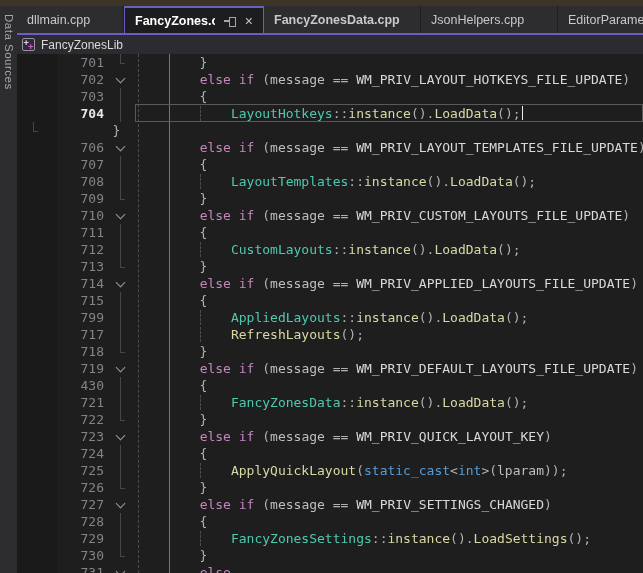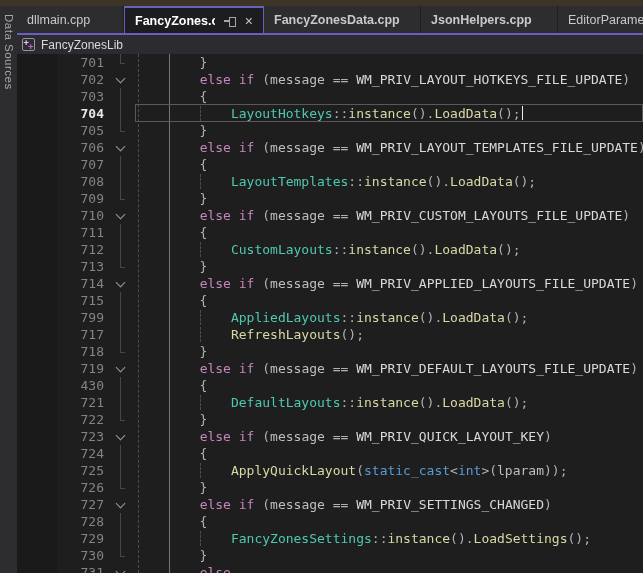--- a/index.html
+++ b/index.html
@@ -78,21 +78,21 @@
           <span class="lbl">dllmain.cpp</span>
         </div>
         <div class="tab active" style="width: 140px;">
           <span class="lbl">FancyZones.cpp</span>
           <span class="pin"></span>
           <span class="close">×</span>
         </div>
         <div class="tab" style="width: 157px; font-weight: bold;">
           <span class="lbl">FancyZonesData.cpp</span>
         </div>
-        <div class="tab" style="width: 137px; font-weight: bold;">
+        <div class="tab" style="width: 137px;">
           <span class="lbl">JsonHelpers.cpp</span>
         </div>
         <div class="tab" style="width: 110px;">
           <span class="lbl">EditorParamete</span>
         </div>
       </div>
 
     <div class="breadcrumb">
       <span class="bc-icon">
           <i class="p1">+</i>
@@ -103,37 +103,37 @@
 
     <div class="editor">
       <div class="margin-stripe"></div>
       <div class="guide g1"></div>
       <div class="guide g2"></div>
       <div class="rows">
           <div class="row"><div class="num">701</div><div class="fold"><span class="fend"></span></div><div class="code"><span class="tk-o">        }</span></div></div>
           <div class="row"><div class="num">702</div><div class="fold"><span class="chev"></span></div><div class="code"><span class="tk-o">        </span><span class="tk-k">else</span><span class="tk-o"> </span><span class="tk-k">if</span><span class="tk-o"> (</span><span class="tk-p">message</span><span class="tk-o"> == </span><span class="tk-m">WM_PRIV_LAYOUT_HOTKEYS_FILE_UPDATE</span><span class="tk-o">)</span></div></div>
           <div class="row"><div class="num">703</div><div class="fold"><span class="fline"></span></div><div class="code"><span class="tk-o">        {</span></div></div>
           <div class="row"><div class="num cur">704</div><div class="fold"><span class="fline"></span></div><div class="code"><span class="tk-o">            </span><span class="tk-t tk-u">LayoutHotkeys</span><span class="tk-o tk-u">::</span><span class="tk-f tk-u">instance</span><span class="tk-o tk-u">()</span><span class="tk-o">.</span><span class="tk-f">LoadData</span><span class="tk-o">();</span><span class="caret"></span></div><span class="g3"></span><div class="cur-box"></div></div>
-          <div class="row"><div class="num">705</div><div class="fold"><span class="fend"></span></div><div class="code"><span class="tk-o">        }</span></div></div>
+          <div class="row"><div class="fold"><span class="fend"></span></div><div class="code"><span class="tk-o">        }</span></div></div>
           <div class="row"><div class="num">706</div><div class="fold"><span class="chev"></span></div><div class="code"><span class="tk-o">        </span><span class="tk-k">else</span><span class="tk-o"> </span><span class="tk-k">if</span><span class="tk-o"> (</span><span class="tk-p">message</span><span class="tk-o"> == </span><span class="tk-m">WM_PRIV_LAYOUT_TEMPLATES_FILE_UPDATE</span><span class="tk-o">)</span></div></div>
           <div class="row"><div class="num">707</div><div class="fold"><span class="fline"></span></div><div class="code"><span class="tk-o">        {</span></div></div>
           <div class="row"><div class="num">708</div><div class="fold"><span class="fline"></span></div><div class="code"><span class="tk-o">            </span><span class="tk-t">LayoutTemplates</span><span class="tk-o">::</span><span class="tk-f">instance</span><span class="tk-o">().</span><span class="tk-f">LoadData</span><span class="tk-o">();</span></div><span class="g3"></span></div>
           <div class="row"><div class="num">709</div><div class="fold"><span class="fend"></span></div><div class="code"><span class="tk-o">        }</span></div></div>
           <div class="row"><div class="num">710</div><div class="fold"><span class="chev"></span></div><div class="code"><span class="tk-o">        </span><span class="tk-k">else</span><span class="tk-o"> </span><span class="tk-k">if</span><span class="tk-o"> (</span><span class="tk-p">message</span><span class="tk-o"> == </span><span class="tk-m">WM_PRIV_CUSTOM_LAYOUTS_FILE_UPDATE</span><span class="tk-o">)</span></div></div>
           <div class="row"><div class="num">711</div><div class="fold"><span class="fline"></span></div><div class="code"><span class="tk-o">        {</span></div></div>
           <div class="row"><div class="num">712</div><div class="fold"><span class="fline"></span></div><div class="code"><span class="tk-o">            </span><span class="tk-t">CustomLayouts</span><span class="tk-o">::</span><span class="tk-f">instance</span><span class="tk-o">().</span><span class="tk-f">LoadData</span><span class="tk-o">();</span></div><span class="g3"></span></div>
           <div class="row"><div class="num">713</div><div class="fold"><span class="fend"></span></div><div class="code"><span class="tk-o">        }</span></div></div>
           <div class="row"><div class="num">714</div><div class="fold"><span class="chev"></span></div><div class="code"><span class="tk-o">        </span><span class="tk-k">else</span><span class="tk-o"> </span><span class="tk-k">if</span><span class="tk-o"> (</span><span class="tk-p">message</span><span class="tk-o"> == </span><span class="tk-m">WM_PRIV_APPLIED_LAYOUTS_FILE_UPDATE</span><span class="tk-o">)</span></div></div>
           <div class="row"><div class="num">715</div><div class="fold"><span class="fline"></span></div><div class="code"><span class="tk-o">        {</span></div></div>
           <div class="row"><div class="num">799</div><div class="fold"><span class="fline"></span></div><div class="code"><span class="tk-o">            </span><span class="tk-t">AppliedLayouts</span><span class="tk-o">::</span><span class="tk-f">instance</span><span class="tk-o">().</span><span class="tk-f">LoadData</span><span class="tk-o">();</span></div><span class="g3"></span></div>
           <div class="row"><div class="num">717</div><div class="fold"><span class="fline"></span></div><div class="code"><span class="tk-o">            </span><span class="tk-f">RefreshLayouts</span><span class="tk-o">();</span></div><span class="g3"></span></div>
           <div class="row"><div class="num">718</div><div class="fold"><span class="fend"></span></div><div class="code"><span class="tk-o">        }</span></div></div>
           <div class="row"><div class="num">719</div><div class="fold"><span class="chev"></span></div><div class="code"><span class="tk-o">        </span><span class="tk-k">else</span><span class="tk-o"> </span><span class="tk-k">if</span><span class="tk-o"> (</span><span class="tk-p">message</span><span class="tk-o"> == </span><span class="tk-m">WM_PRIV_DEFAULT_LAYOUTS_FILE_UPDATE</span><span class="tk-o">)</span></div></div>
           <div class="row"><div class="num">430</div><div class="fold"><span class="fline"></span></div><div class="code"><span class="tk-o">        {</span></div></div>
-          <div class="row"><div class="num">721</div><div class="fold"><span class="fline"></span></div><div class="code"><span class="tk-o">            </span><span class="tk-t">DefaultLayouts</span><span class="tk-o">::</span><span class="tk-f">instance</span><span class="tk-o">().</span><span class="tk-f">LoadData</span><span class="tk-o">();</span></div><span class="g3"></span></div>
+          <div class="row"><div class="num">721</div><div class="fold"><span class="fline"></span></div><div class="code"><span class="tk-o">            </span><span class="tk-t">FancyZonesData</span><span class="tk-o">::</span><span class="tk-f">instance</span><span class="tk-o">().</span><span class="tk-f">LoadData</span><span class="tk-o">();</span></div><span class="g3"></span></div>
           <div class="row"><div class="num">722</div><div class="fold"><span class="fend"></span></div><div class="code"><span class="tk-o">        }</span></div></div>
           <div class="row"><div class="num">723</div><div class="fold"><span class="chev"></span></div><div class="code"><span class="tk-o">        </span><span class="tk-k">else</span><span class="tk-o"> </span><span class="tk-k">if</span><span class="tk-o"> (</span><span class="tk-p">message</span><span class="tk-o"> == </span><span class="tk-m">WM_PRIV_QUICK_LAYOUT_KEY</span><span class="tk-o">)</span></div></div>
           <div class="row"><div class="num">724</div><div class="fold"><span class="fline"></span></div><div class="code"><span class="tk-o">        {</span></div></div>
           <div class="row"><div class="num">725</div><div class="fold"><span class="fline"></span></div><div class="code"><span class="tk-o">            </span><span class="tk-f">ApplyQuickLayout</span><span class="tk-o">(</span><span class="tk-b">static_cast</span><span class="tk-o">&lt;</span><span class="tk-b">int</span><span class="tk-o">&gt;(</span><span class="tk-p">lparam</span><span class="tk-o">));</span></div><span class="g3"></span></div>
           <div class="row"><div class="num">726</div><div class="fold"><span class="fend"></span></div><div class="code"><span class="tk-o">        }</span></div></div>
           <div class="row"><div class="num">727</div><div class="fold"><span class="chev"></span></div><div class="code"><span class="tk-o">        </span><span class="tk-k">else</span><span class="tk-o"> </span><span class="tk-k">if</span><span class="tk-o"> (</span><span class="tk-p">message</span><span class="tk-o"> == </span><span class="tk-m">WM_PRIV_SETTINGS_CHANGED</span><span class="tk-o">)</span></div></div>
           <div class="row"><div class="num">728</div><div class="fold"><span class="fline"></span></div><div class="code"><span class="tk-o">        {</span></div></div>
           <div class="row"><div class="num">729</div><div class="fold"><span class="fline"></span></div><div class="code"><span class="tk-o">            </span><span class="tk-t">FancyZonesSettings</span><span class="tk-o">::</span><span class="tk-f">instance</span><span class="tk-o">().</span><span class="tk-f">LoadSettings</span><span class="tk-o">();</span></div><span class="g3"></span></div>
           <div class="row"><div class="num">730</div><div class="fold"><span class="fend"></span></div><div class="code"><span class="tk-o">        }</span></div></div>
           <div class="row"><div class="num">731</div><div class="fold"><span class="chev"></span></div><div class="code"><span class="tk-o">        </span><span class="tk-k">else</span></div></div>

